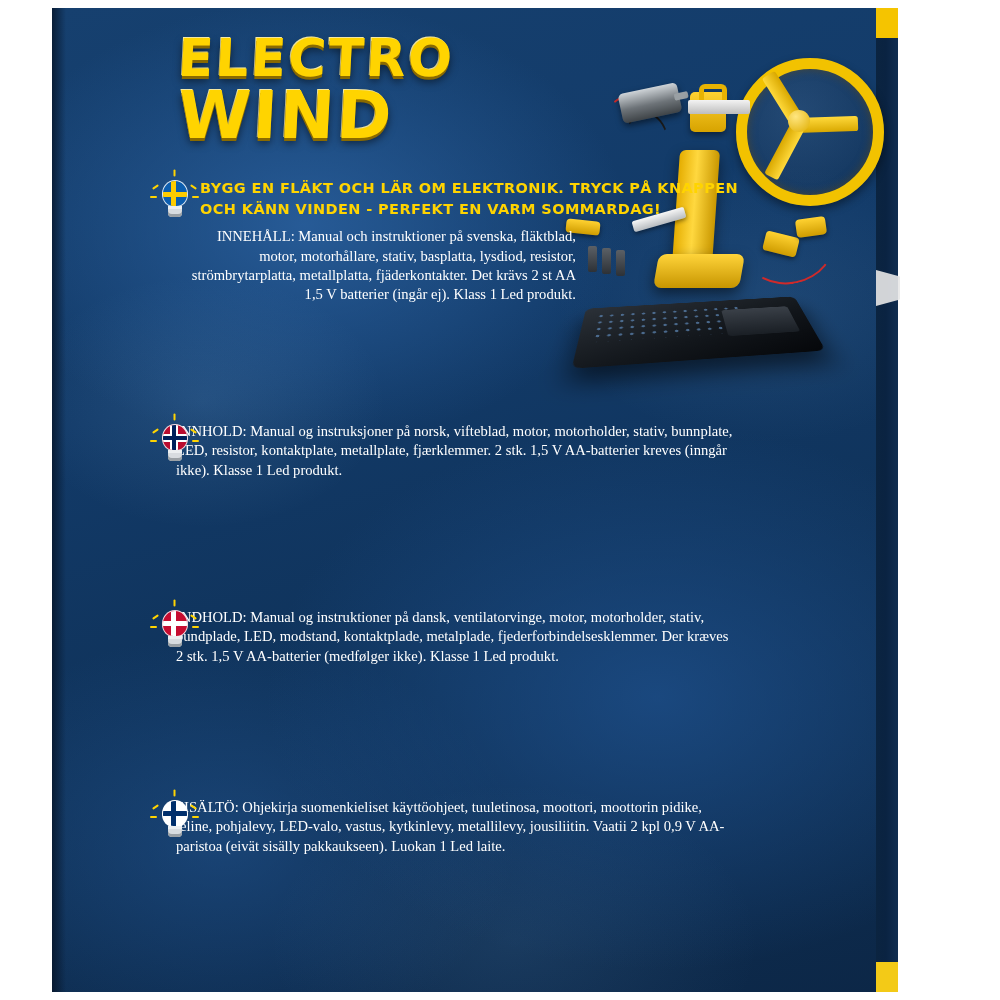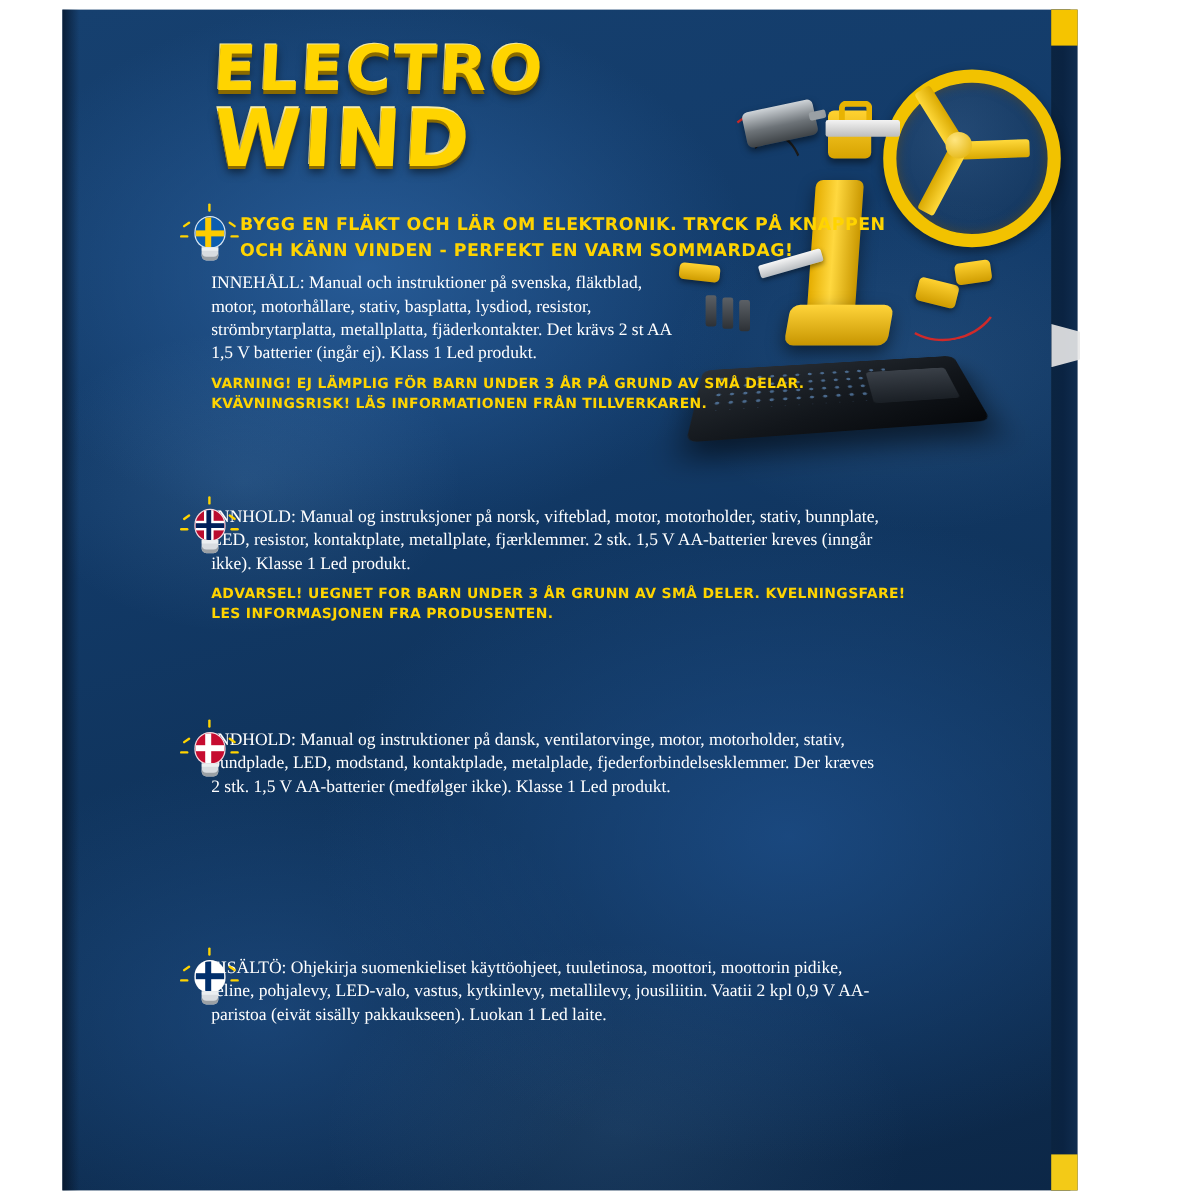--- a/index.html
+++ b/index.html
@@ -401,21 +401,21 @@
     margin: 2px 0 0 38px;
     width: 600px;
     text-transform: uppercase;
   }
 
   #sec-se { top: 178px; }
   #sec-no { top: 422px; }
   #sec-dk { top: 608px; }
   #sec-fi { top: 798px; }
 
-  #sec-se .body-text { width: 400px; }
+  #sec-se .body-text { width: 400px; text-align: right; }
   #sec-se .headline { width: 560px; }
 </style>
 </head>
 <body>
 
 <div id="package">
 
   <div class="box-bg"></div>
   <div class="left-edge"></div>
   <div class="spine-right"></div>
@@ -465,42 +465,40 @@
           <span class="ry5"></span>
       </div>
       <div class="bulb-glass fl-se">
           <div class="cross-v"></div>
           <div class="cross-h"></div>
         </div>
       <div class="bulb-base"></div>
     </div>
     <p class="headline">BYGG EN FLÄKT OCH LÄR OM ELEKTRONIK. TRYCK PÅ KNAPPEN OCH KÄNN VINDEN - PERFEKT EN VARM SOMMARDAG!</p>
     <p class="body-text">INNEHÅLL: Manual och instruktioner på svenska, fläktblad, motor, motorhållare, stativ, basplatta, lysdiod, resistor, strömbrytarplatta, metallplatta, fjäderkontakter. Det krävs 2 st AA 1,5 V batterier (ingår ej). Klass 1 Led produkt.</p>
-    <p class="warn">VARNING! EJ LÄMPLIG FÖR BARN UNDER 3 ÅR PÅ GRUND AV SMÅ DELAR. KVÄVNINGSRISK! LÄS INFORMATIONEN FRÅN TILLVERKAREN.</p>
   </div>
 
   <div class="section" id="sec-no">
     <div class="flag">
       <div class="rays">
         <span class="ry1"></span>
           <span class="ry2"></span>
           <span class="ry3"></span>
           <span class="ry4"></span>
           <span class="ry5"></span>
       </div>
       <div class="bulb-glass fl-no">
           <div class="cross-v"></div>
           <div class="cross-h"></div>
           <div class="cross-v2"></div>
           <div class="cross-h2"></div>
         </div>
       <div class="bulb-base"></div>
     </div>
     <p class="body-text">    INNHOLD: Manual og instruksjoner på norsk, vifteblad, motor, motorholder, stativ, bunnplate, LED, resistor, kontaktplate, metallplate, fjærklemmer. 2 stk. 1,5 V AA-batterier kreves (inngår ikke). Klasse 1 Led produkt.</p>
-    <p class="warn">ADVARSEL! UEGNET FOR BARN UNDER 3 ÅR GRUNN AV SMÅ DELER. KVELNINGSFARE! LES INFORMASJONEN FRA PRODUSENTEN.</p>
   </div>
 
   <div class="section" id="sec-dk">
     <div class="flag">
       <div class="rays">
         <span class="ry1"></span>
           <span class="ry2"></span>
           <span class="ry3"></span>
           <span class="ry4"></span>
           <span class="ry5"></span>

